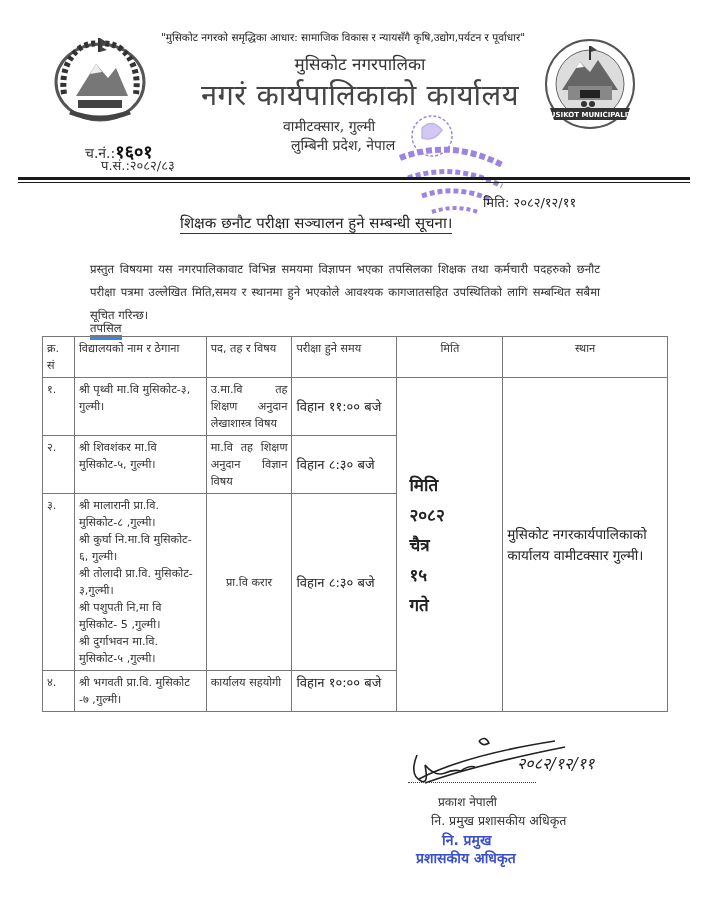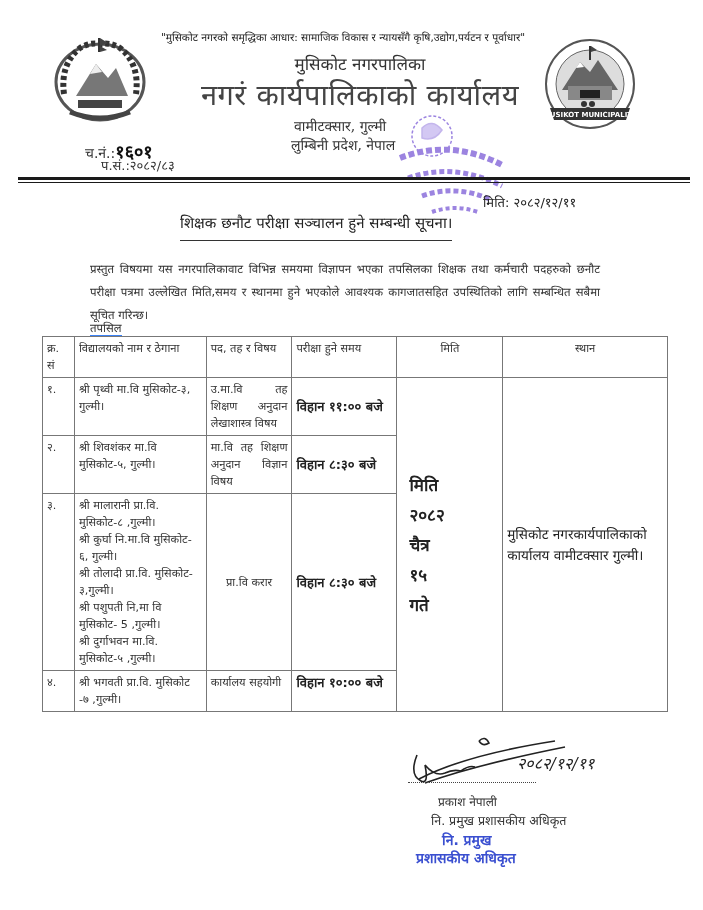--- a/index.html
+++ b/index.html
@@ -2,36 +2,36 @@
 <html><head>
 <meta charset="utf-8">
 <style>
   html, body { margin:0; padding:0; background:#fff; }
   body { width:703px; height:910px; position:relative; overflow:hidden;
          font-family:"DejaVu Sans", sans-serif; color:#222; }
   .abs { position:absolute; }
   .motto { left:148px; top:30px; width:390px; font-size:10.5px; text-align:center; color:#222; white-space:nowrap; }
   .muni { left:230px; top:52px; width:260px; text-align:center; font-size:17px; color:#333; font-family:"DejaVu Serif", serif; }
   .office { left:180px; top:74px; width:360px; text-align:center; font-size:29px; color:#444; font-family:"DejaVu Serif", serif; letter-spacing:0.5px; }
-  .addr1 { left:294px; top:116px; font-size:14px; color:#333; font-family:"DejaVu Serif", serif; }
+  .addr1 { left:283px; top:116px; font-size:14px; color:#333; font-family:"DejaVu Serif", serif; }
   .addr2 { left:283px; top:135px; font-size:14px; color:#333; font-family:"DejaVu Serif", serif;margin-left:8px; }
   .chalan { left:85px; top:139px; font-size:14px; color:#333; }
   .chalan b { font-size:18px; color:#111; font-weight:bold; }
   .patra { left:101px; top:156px; font-size:13px; color:#333; }
   .rule1 { left:18px; top:177px; width:672px; height:3px; background:#1a1a1a; }
   .rule2 { left:18px; top:182px; width:672px; height:1px; background:#1a1a1a; }
   .date { left:483px; top:193px; font-size:13px; color:#222; }
-  .subject { left:180px; top:212px; font-size:15px; color:#222; border-bottom:1.5px solid #333; padding-bottom:8px; font-family:"DejaVu Serif", serif; }
+  .subject { left:180px; top:212px; font-size:15px; color:#222; border-bottom:1.5px solid #333; padding-bottom:1px; font-family:"DejaVu Serif", serif; }
   .body-text { left:90px; top:258px; width:510px; font-size:11.5px; line-height:23px; color:#333; text-align:justify; }
-  .tapasil { left:90px; top:320px; font-size:11.5px; color:#333; border-bottom:1px solid #3b82f6; }
+  .tapasil { left:90px; top:320px; font-size:11.5px; color:#333; border-bottom:5px solid #3b82f6; }
   table.sched { position:absolute; left:42px; top:336px; width:626px; border-collapse:collapse; font-size:11.2px; color:#333;border-radius:32px; }
   table.sched td, table.sched th { border:1px solid #777; vertical-align:top; padding:3px 4px; line-height:17px; }
   table.sched th { font-weight:normal; text-align:left; height:30px; }
   table.sched th.center { text-align:center; }
-  .time { font-weight:bold; font-size:13px; vertical-align:middle !important; white-space:nowrap; color:#222;margin-left:16px; }
+  .time { font-weight:normal; font-size:13px; vertical-align:middle !important; white-space:nowrap; color:#222;margin-left:16px; }
   .date-cell { font-size:17px; font-weight:bold; line-height:30px !important; vertical-align:middle !important; padding-left:12px !important; color:#222; }
   .place-cell { font-size:13.5px; line-height:21px !important; vertical-align:middle !important; color:#222; }
   .center-mid { text-align:center; vertical-align:middle !important; }
   .just { text-align:justify; }
   .sig-dots { left:408px; top:782px; width:128px; border-top:1.5px dotted #444; }
   .sig-name { left:438px; top:793px; font-size:12px; color:#333; }
   .sig-title { left:395px; top:812px; font-size:12.5px; color:#333;margin-left:36px; }
   .stamp1 { left:442px; top:830px; font-size:14px; color:#3a4fd0; font-weight:bold; }
   .stamp2 { left:416px; top:848px; font-size:14px; color:#3a4fd0; font-weight:bold; }
   .seal { left:392px; top:108px; width:140px; height:110px; }

